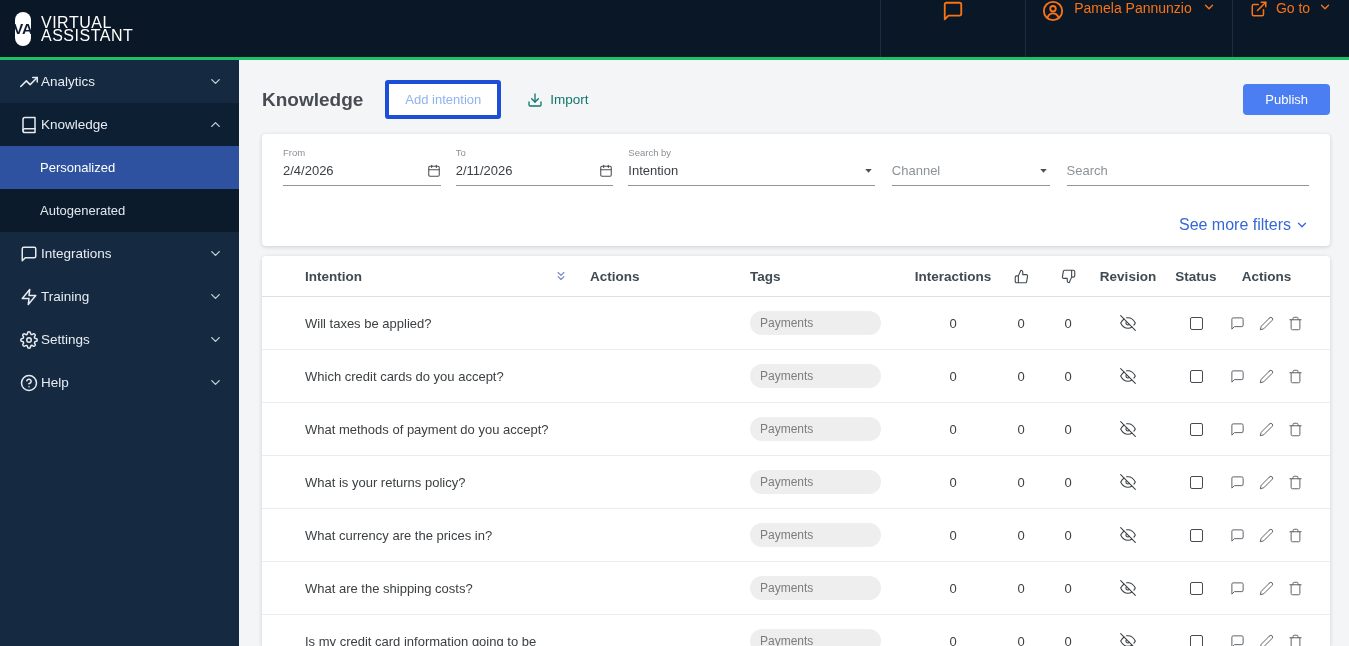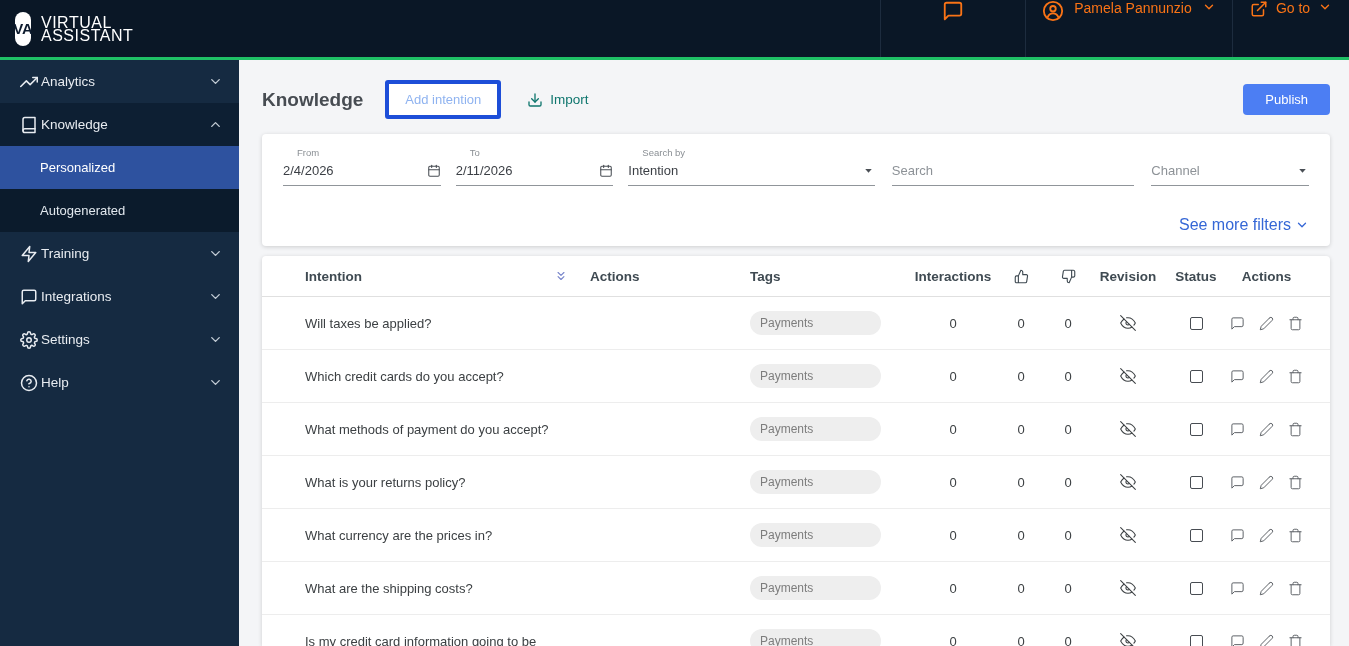--- a/index.html
+++ b/index.html
@@ -40,21 +40,21 @@
   .btn-publish { margin-left:auto; background:#4c7ef3; border:none; color:#ffffff; font-size:13px; padding:8px 22px; border-radius:4px; font-family:inherit; cursor:pointer; }
 
   
   .filter-card { margin-top:15px; background:#ffffff; border-radius:4px; box-shadow:0 1px 4px rgba(0,0,0,.16); padding:13px 21px 12px; flex:0 0 auto; }
   .filter-row { display:flex; align-items:flex-end; gap:15px; }
   .field { display:flex; flex-direction:column; }
   .f-from,.f-to,.f-channel { width:158px; }
   .f-searchby { width:247px; }
   .f-search { width:243px; margin-left:2px; }
   .f-channel { margin-left:2px; }
-  .field-label { font-size:9.5px; color:#8a8f94; margin-bottom:5px;margin-left:14px; }
+  .field-label { font-size:9.5px; color:#8a8f94; margin-bottom:5px; }
   .field-value { display:flex; align-items:center; justify-content:space-between; border-bottom:1px solid #90959a; padding-bottom:7px; font-size:13px; color:#3b3f45; cursor:text; }
   .field-value .ph { color:#8d9297; }
   .field-value .fv-icon { color:#4a4f55; }
   .see-more { display:flex; justify-content:flex-end; align-items:center; gap:4px; margin-top:30px; color:#3567d6; font-size:16px; cursor:pointer; }
 
   
   .table-card { margin-top:10px; background:#ffffff; border-radius:4px 4px 0 0; box-shadow:0 1px 4px rgba(0,0,0,.16); flex:1; min-height:0; overflow:hidden; }
   .t-grid { display:grid; grid-template-columns:minmax(0,1fr) 160px 161px 84px 52px 42px 78px 58px 83px; align-items:center; padding:0 22px 0 43px; }
   .t-header { height:41px; border-bottom:1px solid #e0e0e0; font-size:13.5px; font-weight:bold; color:#3f4a52; }
   .th-intention { display:flex; align-items:center; }
@@ -160,38 +160,38 @@
         <span>Personalized</span>
       </div>
       <div class="nav-sub">
         <span>Autogenerated</span>
       </div>
     </div>
 
     <div class="nav-item">
       <span>
         <svg width="18" height="18" viewBox="0 0 24 24" fill="none" stroke="currentColor" stroke-width="2" stroke-linecap="round" stroke-linejoin="round">
-            <polygon points="13 2 3 14 12 14 11 22 21 10 12 10 13 2"></polygon>
-          </svg>
-      </span>
-      <span>Training</span>
+            <path d="M21 15a2 2 0 0 1-2 2H7l-4 4V5a2 2 0 0 1 2-2h14a2 2 0 0 1 2 2z"></path>
+          </svg>
+      </span>
+      <span>Integrations</span>
       <span class="chev">
         <svg width="15" height="15" viewBox="0 0 24 24" fill="none" stroke="currentColor" stroke-width="2.2" stroke-linecap="round" stroke-linejoin="round">
             <polyline points="6 9 12 15 18 9"></polyline>
           </svg>
       </span>
     </div>
 
     <div class="nav-item">
       <span>
         <svg width="18" height="18" viewBox="0 0 24 24" fill="none" stroke="currentColor" stroke-width="2" stroke-linecap="round" stroke-linejoin="round">
-            <path d="M21 15a2 2 0 0 1-2 2H7l-4 4V5a2 2 0 0 1 2-2h14a2 2 0 0 1 2 2z"></path>
-          </svg>
-      </span>
-      <span>Integrations</span>
+            <polygon points="13 2 3 14 12 14 11 22 21 10 12 10 13 2"></polygon>
+          </svg>
+      </span>
+      <span>Training</span>
       <span class="chev">
         <svg width="15" height="15" viewBox="0 0 24 24" fill="none" stroke="currentColor" stroke-width="2.2" stroke-linecap="round" stroke-linejoin="round">
             <polyline points="6 9 12 15 18 9"></polyline>
           </svg>
       </span>
     </div>
 
     <div class="nav-item">
       <span>
         <svg width="18" height="18" viewBox="0 0 24 24" fill="none" stroke="currentColor" stroke-width="2" stroke-linecap="round" stroke-linejoin="round">
@@ -275,33 +275,33 @@
           <span class="field-label">Search by</span>
           <span class="field-value">
             <span>Intention</span>
             <span class="fv-icon">
               <svg width="13" height="13" viewBox="0 0 24 24" fill="currentColor">
                   <path d="M6 9l6 7 6-7z"></path>
                 </svg>
             </span>
           </span>
         </div>
-        <div class="field f-search">
-          <span class="field-value">
-            <span class="ph">Search</span>
-          </span>
-        </div>
         <div class="field f-channel">
           <span class="field-value">
             <span class="ph">Channel</span>
             <span class="fv-icon">
               <svg width="13" height="13" viewBox="0 0 24 24" fill="currentColor">
                   <path d="M6 9l6 7 6-7z"></path>
                 </svg>
             </span>
+          </span>
+        </div>
+        <div class="field f-search">
+          <span class="field-value">
+            <span class="ph">Search</span>
           </span>
         </div>
       </div>
       <div class="see-more">
         <span>See more filters</span>
         <span>
           <svg width="14" height="14" viewBox="0 0 24 24" fill="none" stroke="currentColor" stroke-width="2.2" stroke-linecap="round" stroke-linejoin="round">
               <polyline points="6 9 12 15 18 9"></polyline>
             </svg>
         </span>

